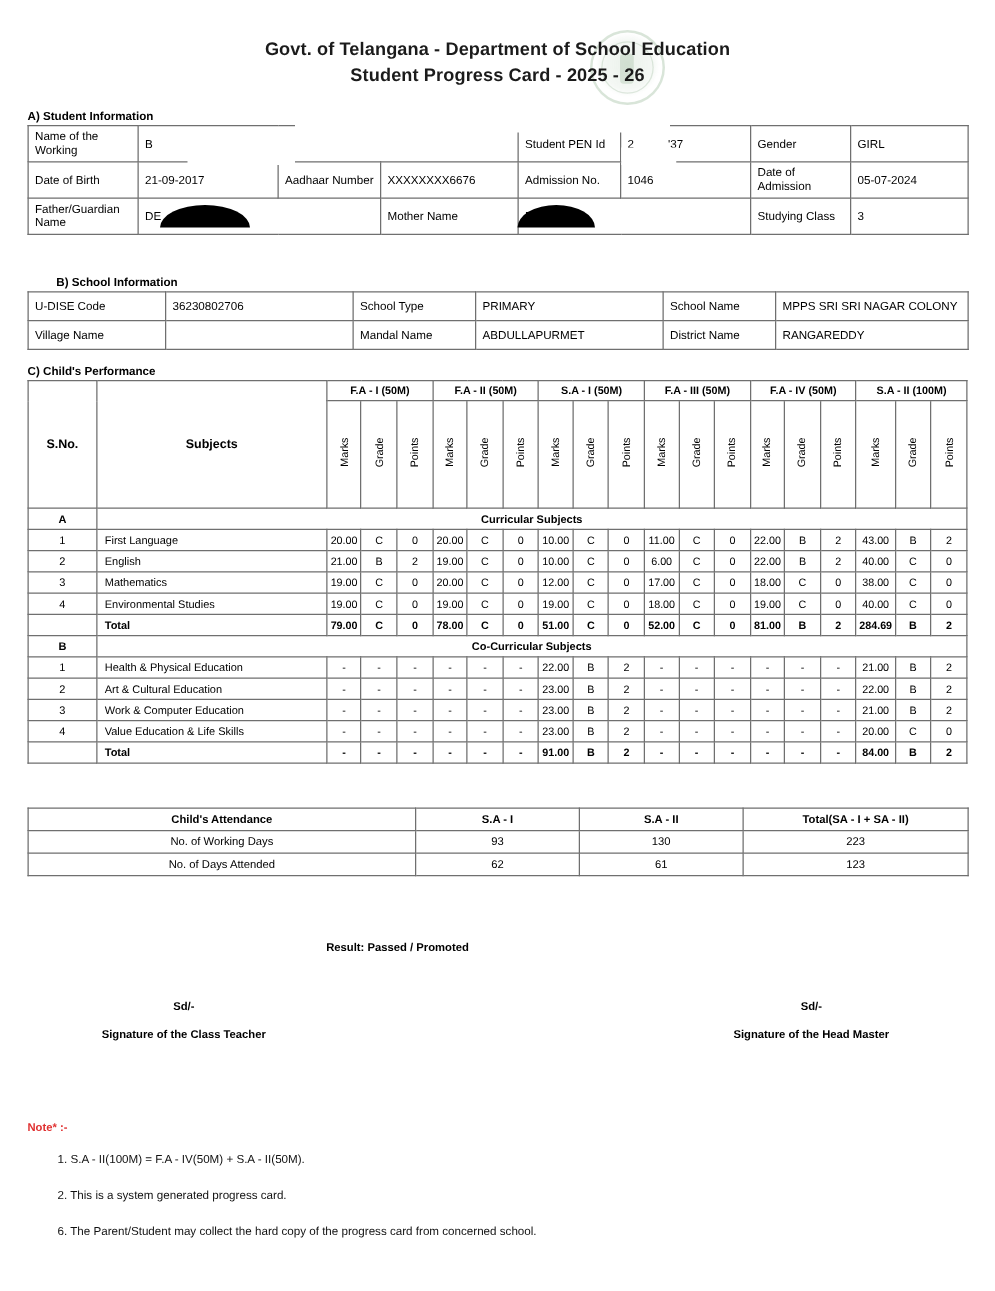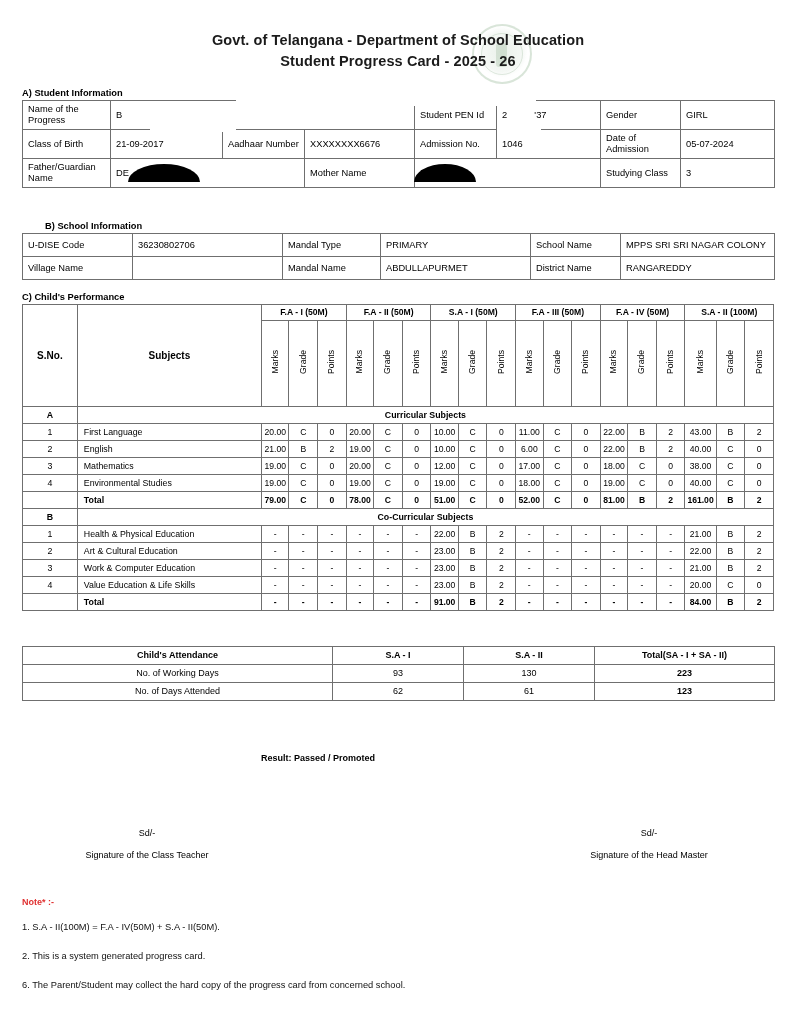--- a/index.html
+++ b/index.html
@@ -153,56 +153,56 @@
   #performance tr.total td { font-weight: bold; }
   #performance td.subject.totlbl { font-weight: bold; }
 
   
   #attendance { left: 22px; top: 646px; width: 752px; font-size: 9px; }
   #attendance td {
     text-align: center;
     height: 15px;
   }
   #attendance td.hdr { font-weight: bold; }
-  #attendance td.bold { font-weight: bold; }
+  #attendance td.bold { font-weight: normal; }
 
   
   .result-line {
     position: absolute;
     top: 753px;
     left: 0;
     width: 636px;
     text-align: center;
     font-size: 9px;
     font-weight: bold;
   }
   .sig {
     position: absolute;
     font-size: 9px;
-    font-weight: normal;
+    font-weight: bold;
     text-align: center;
-    margin-top: 28px;
   }
   .sig .sd { display: block; margin-bottom: 12px; }
   #sig-teacher { top: 800px; left: 22px; width: 250px; }
   #sig-head { top: 800px; right: 22px; width: 250px; text-align: center; }
 
   
   #notes { position: absolute; top: 897px; left: 22px; width: 740px; }
   .note-title {
     font-size: 9px;
     font-weight: bold;
     color: #e03131;
     margin-bottom: 14px;
   }
   .note-item {
     font-size: 9.3px;
     color: #111;
     margin-bottom: 17px;
     line-height: 12px;
+    margin-left: 24px;
   }
 
   
   .redact-white {
     position: absolute;
     background: #ffffff;
     z-index: 5;
   }
   .redact-black {
     position: absolute;
@@ -234,33 +234,33 @@
         <col style="width:112px">
       <col style="width:82px">
         <col style="width:110px">
       <col style="width:82px">
         <col style="width:104px">
       <col style="width:80px">
         <col style="width:94px">
     </colgroup>
     <tbody>
       <tr>
-        <td class="lbl">Name of the Progress</td>
+        <td class="lbl">Name of the Working</td>
         <td class="val" colspan="3">B</td>
         <td class="lbl">Student PEN Id</td>
         <td class="val">
           <span>2</span>
           <span style="display:inline-block;width:22px"></span>
           <span>'37</span>
         </td>
         <td class="lbl">Gender</td>
         <td class="val">GIRL</td>
       </tr>
       <tr>
-        <td class="lbl">Class of Birth</td>
+        <td class="lbl">Date of Birth</td>
         <td class="val">21-09-2017</td>
         <td class="lbl">Aadhaar Number</td>
         <td class="val">XXXXXXXX6676</td>
         <td class="lbl">Admission No.</td>
         <td class="val">1046</td>
         <td class="lbl">Date of Admission</td>
         <td class="val">05-07-2024</td>
       </tr>
       <tr>
         <td class="lbl">Father/Guardian Name</td>
@@ -289,21 +289,21 @@
         <col style="width:150px">
       <col style="width:98px">
         <col style="width:150px">
       <col style="width:90px">
         <col style="width:154px">
     </colgroup>
     <tbody>
       <tr>
         <td class="lbl">U-DISE Code</td>
         <td class="val">36230802706</td>
-        <td class="lbl">Mandal Type</td>
+        <td class="lbl">School Type</td>
         <td class="val">PRIMARY</td>
         <td class="lbl">School Name</td>
         <td class="val">MPPS SRI SRI NAGAR COLONY</td>
       </tr>
       <tr>
         <td class="lbl">Village Name</td>
         <td class="val"></td>
         <td class="lbl">Mandal Name</td>
         <td class="val">ABDULLAPURMET</td>
         <td class="lbl">District Name</td>
@@ -473,21 +473,21 @@
           <td>0</td>
           <td>51.00</td>
           <td>C</td>
           <td>0</td>
           <td>52.00</td>
           <td>C</td>
           <td>0</td>
           <td>81.00</td>
           <td>B</td>
           <td>2</td>
-          <td>161.00</td>
+          <td>284.69</td>
           <td>B</td>
           <td>2</td>
         </tr>
         <tr>
           <td class="band">B</td>
           <td class="band" colspan="19">Co-Curricular Subjects</td>
         </tr>
         <tr>
           <td class="sno">1</td>
           <td class="subject">Health &amp; Physical Education</td>

